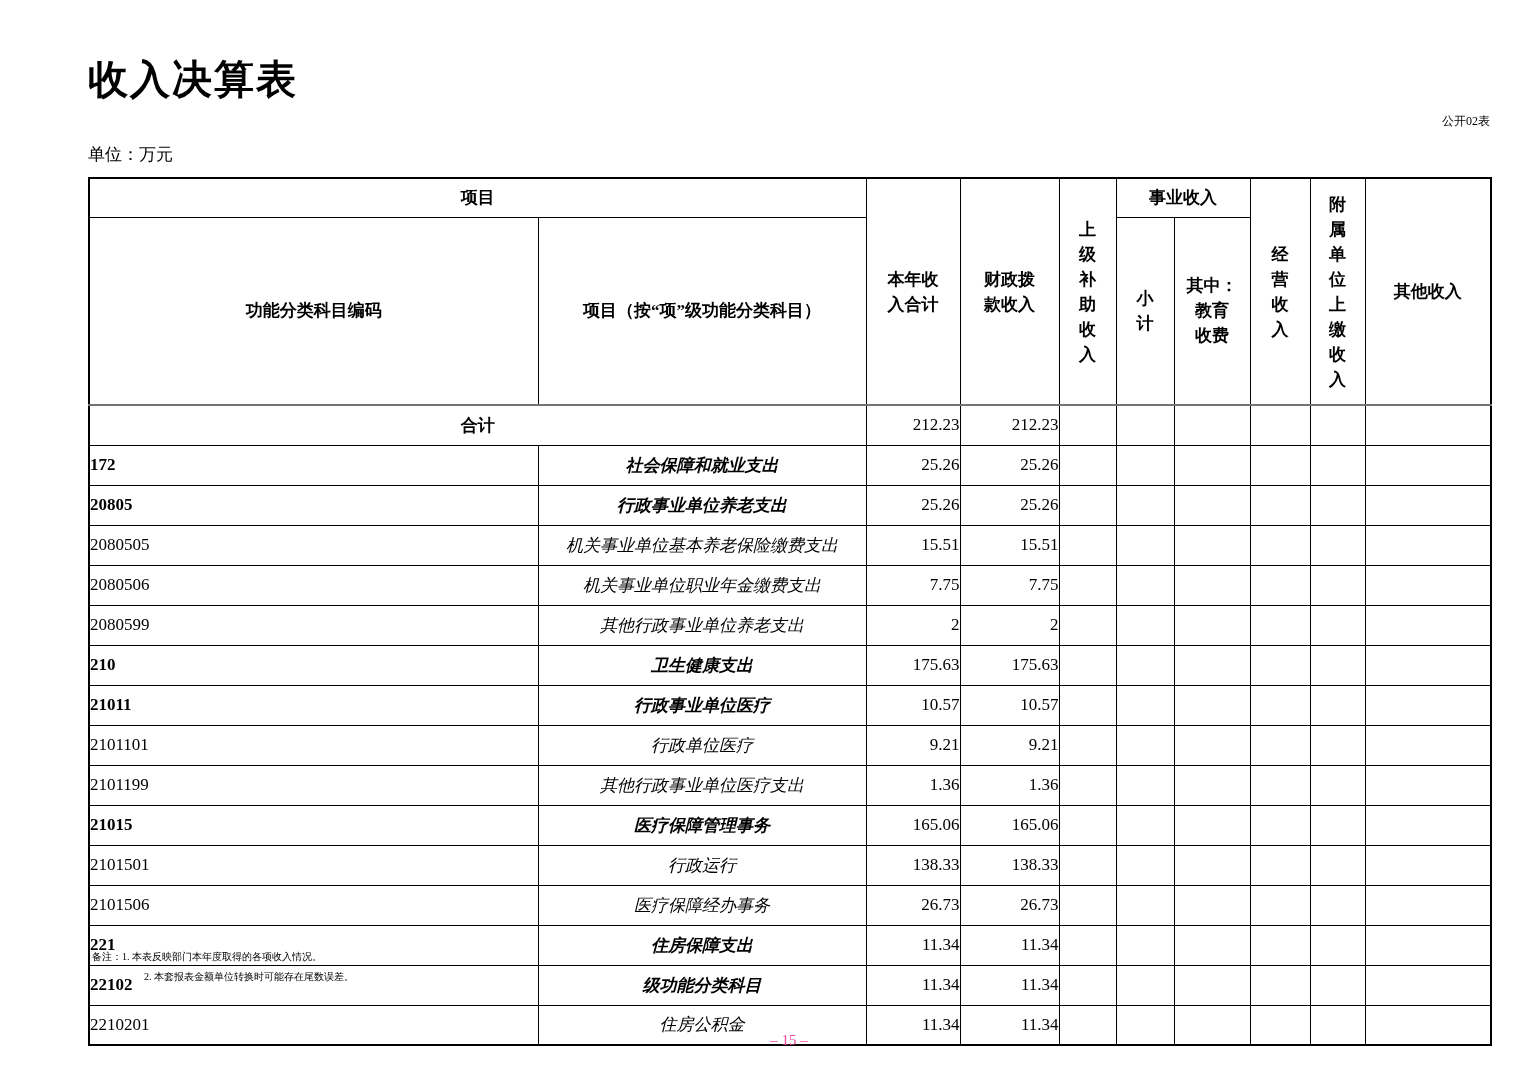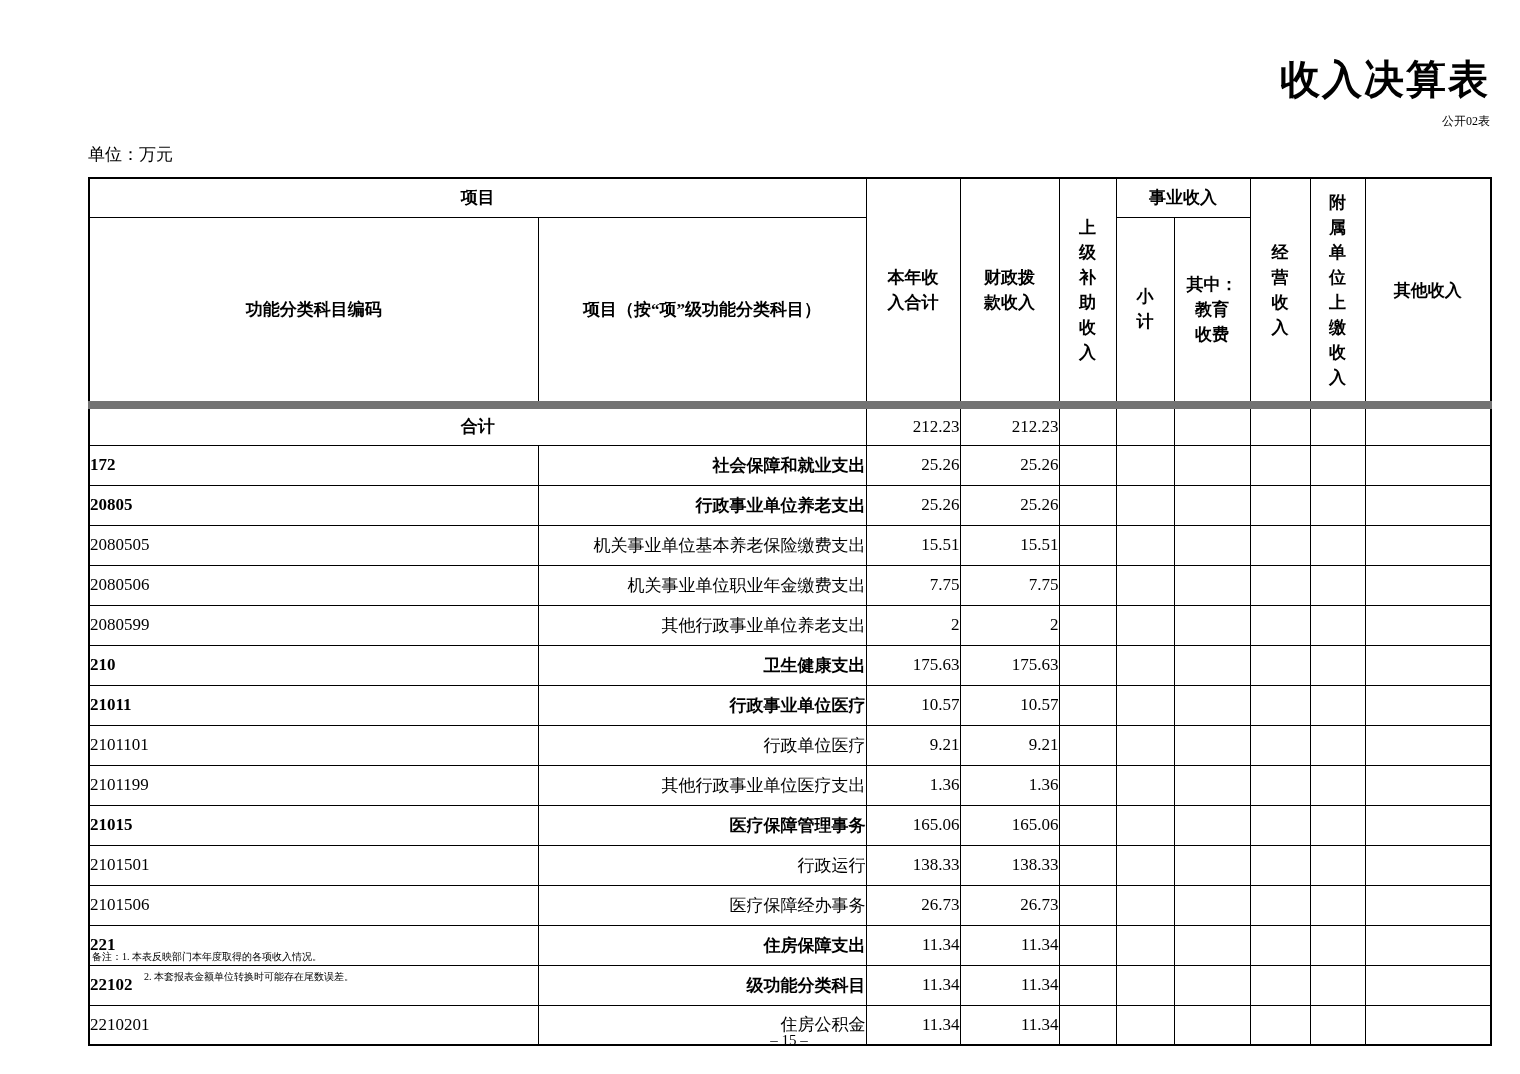--- a/index.html
+++ b/index.html
@@ -6,21 +6,21 @@
   .page{
     position:relative;
     width:1520px;height:1074px;
     background:#ffffff;
     font-family:"Liberation Serif","DejaVu Serif",serif;
     color:#000;
     overflow:hidden;
   }
   .title{
     position:absolute;top:52px;left:88px;width:1402px;
-    text-align:right;font-size:40px;font-weight:bold;letter-spacing:2px;
+    text-align:left;font-size:40px;font-weight:bold;letter-spacing:2px;
   }
   .table-code{
     position:absolute;top:113px;left:88px;width:1402px;
     text-align:right;font-size:12px;
   }
   .unit-row{
     position:absolute;top:143px;left:88px;width:1402px;
     display:flex;justify-content:space-between;font-size:17px;
   }
   table.main{
@@ -31,38 +31,38 @@
   table.main th, table.main td{
     border:1px solid #000;
     padding:0;
     font-size:17px;
     overflow:hidden;
   }
   table.main thead th{
     font-weight:bold;text-align:center;vertical-align:middle;
     line-height:25px;
   }
-  table.main thead{border-bottom:8px solid #737373;border-radius:16px;}
+  table.main thead{border-bottom:2px solid #737373;border-radius:16px;}
   .vtext{white-space:pre-line;}
   tr.h1{height:39px;}
   tr.h2{height:188px;}
   tbody tr{height:40px;}
   td.code{text-align:left;padding-left:5px;vertical-align:middle;}
-  td.item{text-align:right;padding-left:6px;vertical-align:middle;}
+  td.item{text-align:center;padding-left:6px;vertical-align:middle;font-style:italic;}
   td.num{text-align:right;padding-right:10px;vertical-align:middle;}
   td.center{text-align:center;vertical-align:middle;}
   .bold{font-weight:bold;}
   .notes{
     position:absolute;top:947px;left:92px;
     font-size:10px;line-height:20px;
   }
   .notes .note-line2{padding-left:52px;}
   .page-number{
     position:absolute;top:1032px;left:88px;width:1402px;
-    text-align:center;font-size:15px;color:#000000;
+    text-align:center;font-size:15px;color:#ec4899;
   }
 </style>
 </head>
 <body>
 
 <div class="page">
 
   <div class="title">收入决算表</div>
 
   <div class="table-code">公开02表</div>

